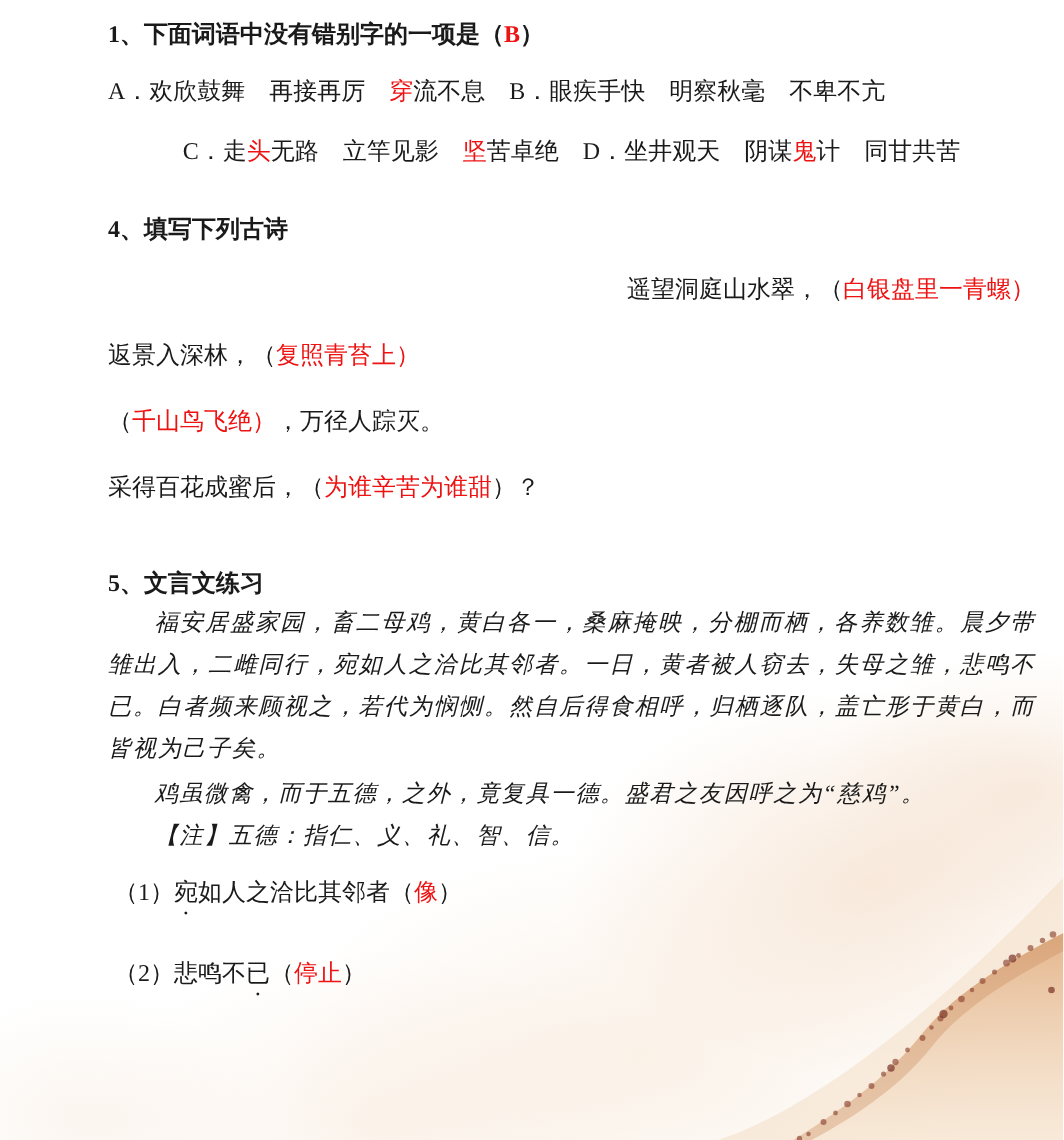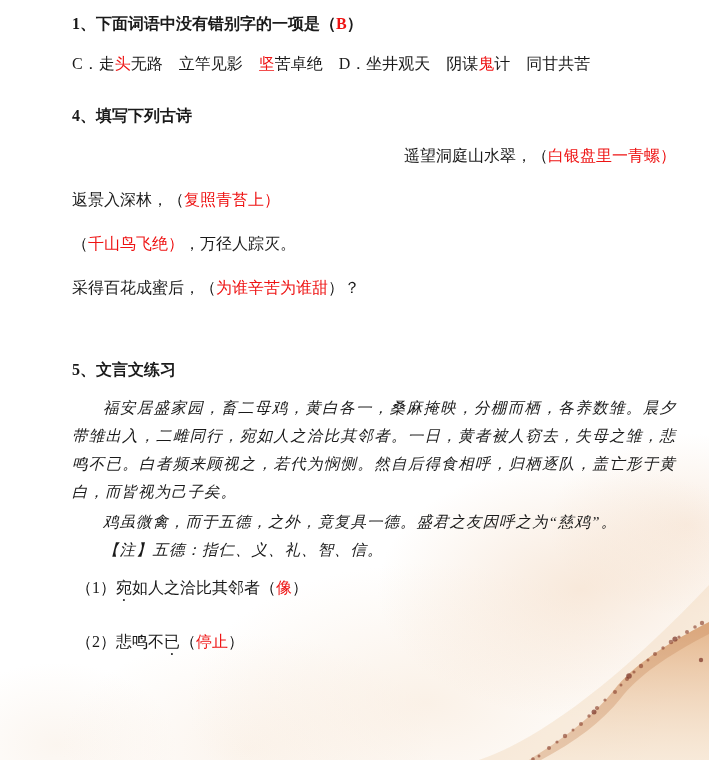--- a/index.html
+++ b/index.html
@@ -13,32 +13,32 @@
     position:absolute;left:0;right:0;top:380px;bottom:0;z-index:0;pointer-events:none;
     background:
       radial-gradient(300px 190px at 82% 55%, rgba(242,214,188,0.55), transparent 68%),
       radial-gradient(340px 200px at 60% 85%, rgba(246,227,207,0.50), transparent 70%),
       radial-gradient(200px 130px at 97% 38%, rgba(240,209,181,0.38), transparent 70%),
       radial-gradient(260px 160px at 35% 97%, rgba(248,233,218,0.50), transparent 72%),
       radial-gradient(160px 110px at 8% 96%,  rgba(246,231,216,0.40), transparent 75%);
   }
   .watermark-svg{position:absolute;right:0;bottom:0;z-index:0;pointer-events:none;}
   
-  .content{position:relative;z-index:2;padding:12px 33px 0 72px;}
+  .content{position:relative;z-index:2;padding:12px 19px 0 72px;}
   .heading{font-size:17px;font-weight:bold;line-height:24px;}
   .bodyline{font-size:16px;line-height:24px;white-space:nowrap;}
   .red{color:#ee1313;}
   .h-q1{padding-top:0;}
   .row-a{margin-top:14px;}
-  .row-c{margin-top:16px;}
+  .row-c{margin-top:16px;text-align:center;}
   .h-q4{margin-top:28px;}
   .poem{margin-top:20px;}
   .poem.first{margin-top:16px;text-align:right;}
-  .h-q5{margin-top:58px;}
-  .passage{margin-top:12px;font-size:15.5px;line-height:28px;text-align:justify;
+  .h-q5{margin-top:40px;}
+  .passage{margin-top:0;font-size:15.5px;line-height:28px;text-align:justify;
            font-style:italic;letter-spacing:1px;}
   .passage p{margin:0;text-indent:2em;}
   .passage .p2{margin-top:2px;}
   .instruction{margin-top:8px;}
   .item{margin-top:12px;padding-left:4px;}
   .item2{margin-top:25px;}
   .dot-under{
     text-emphasis:filled dot #1a1a1a;
     -webkit-text-emphasis:filled dot #1a1a1a;
     text-emphasis-position:under right;
@@ -90,20 +90,23 @@
     <circle cx="205" cy="182" r="2.5"></circle>
       <circle cx="312" cy="130" r="2.2"></circle>
   </g>
 </svg>
 
 <div class="content">
 
   <div class="heading h-q1 bodyline">
     <span>1、下面词语中没有错别字的一项是（</span><span class="red">B</span><span>）</span>
   </div>
+  <div class="bodyline row-a">
+    <span>A．欢欣鼓舞　再接再厉　</span><span class="red">穿</span><span>流不息　B．眼疾手快　明察秋毫　不卑不亢</span>
+  </div>
   <div class="bodyline row-c">
     <span>C．走</span><span class="red">头</span><span>无路　立竿见影　</span><span class="red">坚</span><span>苦卓绝　D．坐井观天　阴谋</span><span class="red">鬼</span><span>计　同甘共苦</span>
   </div>
 
   <div class="heading h-q4 bodyline">4、填写下列古诗</div>
 
   <div class="bodyline poem first">
     <span>遥望洞庭山水翠，（</span><span class="red">白银盘里一青螺）</span><span></span>
   </div>
   <div class="bodyline poem">

